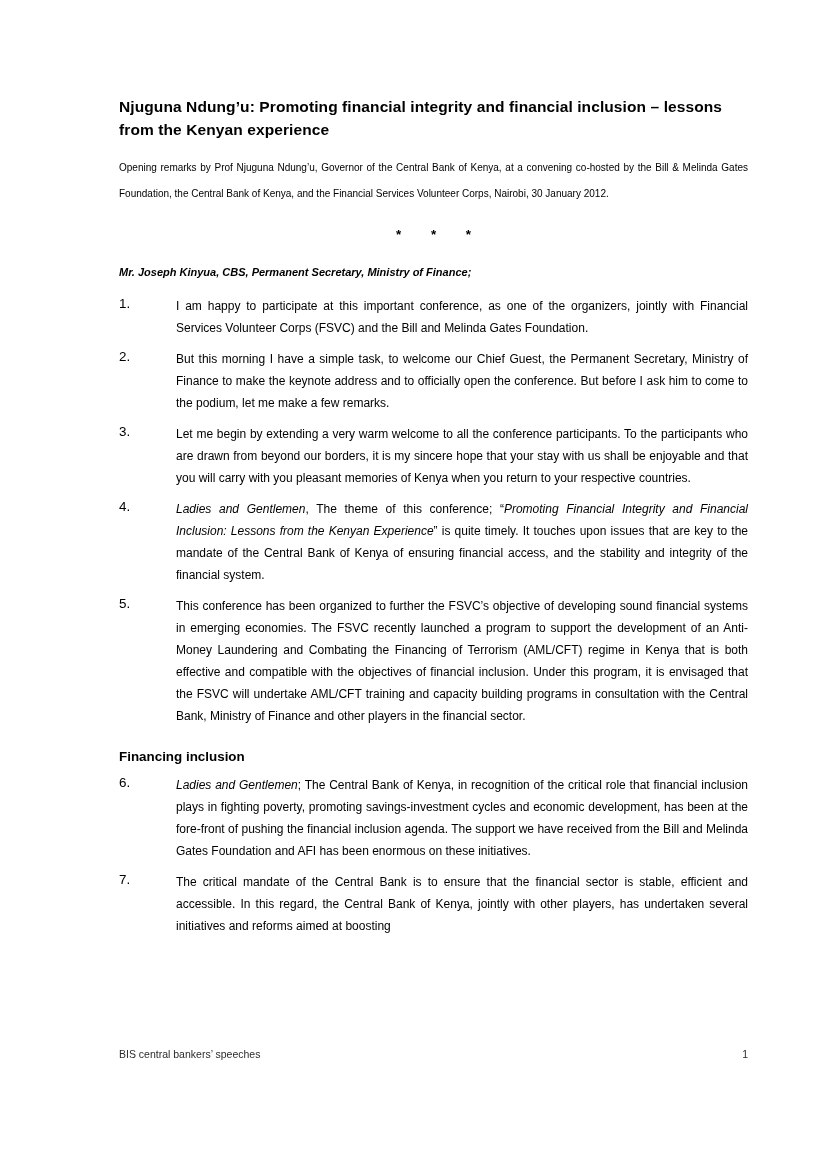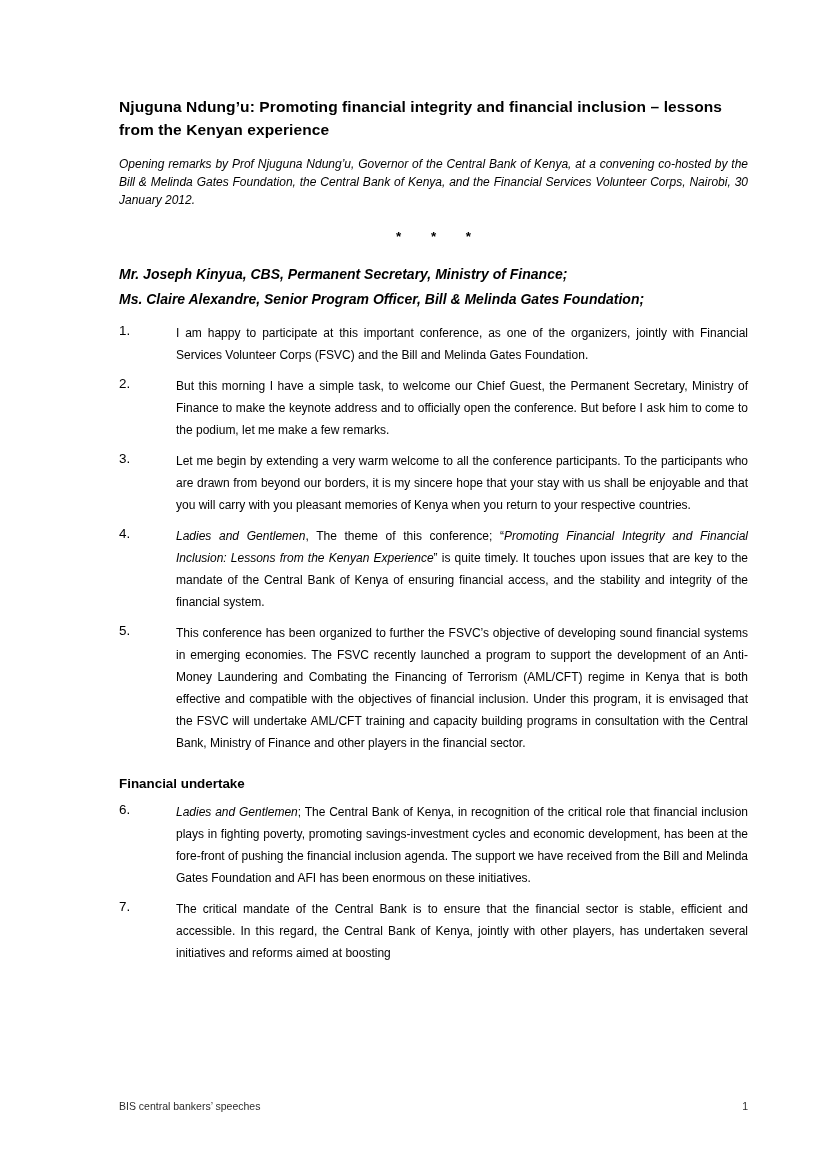--- a/index.html
+++ b/index.html
@@ -17,36 +17,35 @@
     overflow: hidden;
   }
   .doc-title {
     font-size: 15.5px;
     font-weight: bold;
     line-height: 23px;
     margin-bottom: 14px;
     letter-spacing: 0.1px;
   }
   .intro {
-    font-size: 12px;
-    line-height: 18px;
+    font-size: 10px;
+    line-height: 26px;
     text-align: justify;
-    font-style: italic;
   }
   .separator {
     text-align: center;
     font-size: 13.4px;
     line-height: 18px;
     word-spacing: 26px;
     margin: 19px 0 19px 0;
     font-weight: bold;
   }
   .salutations { margin-bottom: 14px; }
   .salutation {
-    font-size: 14px;
+    font-size: 11px;
     line-height: 18px;
     font-weight: bold;
     font-style: italic;
     margin-bottom: 7px;
   }
   .para {
     display: flex;
     margin-bottom: 9px;
   }
   .para-num {
@@ -69,42 +68,41 @@
     font-size: 13.4px;
     line-height: 18px;
     font-weight: bold;
     margin-top: 21px;
     margin-bottom: 8px;
   }
   .footer {
     position: absolute;
     left: 119px;
     right: 78px;
-    top: 1100px;
+    top: 1048px;
     display: flex;
     justify-content: space-between;
     align-items: baseline;
     font-size: 10.5px;
     line-height: 13px;
     color: #2b2b2b;
   }
 </style>
 </head>
 <body>
 
 <div class="page">
   <div class="doc-title">Njuguna Ndung’u: Promoting financial integrity and financial inclusion – lessons from the Kenyan experience</div>
 
   <div class="intro">Opening remarks by Prof Njuguna Ndung’u, Governor of the Central Bank of Kenya, at a convening co-hosted by the Bill &amp; Melinda Gates Foundation, the Central Bank of Kenya, and the Financial Services Volunteer Corps, Nairobi, 30 January 2012.</div>
 
   <div class="separator">* * *</div>
 
   <div class="salutations">
       <div class="salutation">Mr. Joseph Kinyua, CBS, Permanent Secretary, Ministry of Finance;</div>
-      <div class="salutation">Ms. Claire Alexandre, Senior Program Officer, Bill &amp; Melinda Gates Foundation;</div>
     </div>
 
   <div>
       <div class="para">
         <div class="para-num">1.</div>
         <div class="para-body"><span>I am happy to participate at this important conference, as one of the organizers, jointly with Financial Services Volunteer Corps (FSVC) and the Bill and Melinda Gates Foundation.</span></div>
       </div>
       <div class="para">
         <div class="para-num">2.</div>
         <div class="para-body"><span>But this morning I have a simple task, to welcome our Chief Guest, the Permanent Secretary, Ministry of Finance to make the keynote address and to officially open the conference. But before I ask him to come to the podium, let me make a few remarks.</span></div>
@@ -114,21 +112,21 @@
         <div class="para-body"><span>Let me begin by extending a very warm welcome to all the conference participants. To the participants who are drawn from beyond our borders, it is my sincere hope that your stay with us shall be enjoyable and that you will carry with you pleasant memories of Kenya when you return to your respective countries.</span></div>
       </div>
       <div class="para">
         <div class="para-num">4.</div>
         <div class="para-body"><span class="bi">Ladies and Gentlemen</span><span>, The theme of this conference; “</span><span class="bi">Promoting Financial Integrity and Financial Inclusion: Lessons from the Kenyan Experience</span><span>” is quite timely. It touches upon issues that are key to the mandate of the Central Bank of Kenya of ensuring financial access, and the stability and integrity of the financial system.</span></div>
       </div>
       <div class="para">
         <div class="para-num">5.</div>
         <div class="para-body"><span>This conference has been organized to further the FSVC’s objective of developing sound financial systems in emerging economies. The FSVC recently launched a program to support the development of an Anti-Money Laundering and Combating the Financing of Terrorism (AML/CFT) regime in Kenya that is both effective and compatible with the objectives of financial inclusion. Under this program, it is envisaged that the FSVC will undertake AML/CFT training and capacity building programs in consultation with the Central Bank, Ministry of Finance and other players in the financial sector.</span></div>
       </div>
-      <div class="section-heading">Financial undertake</div>
+      <div class="section-heading">Financing inclusion</div>
       <div class="para">
         <div class="para-num">6.</div>
         <div class="para-body"><span class="bi">Ladies and Gentlemen</span><span>; The Central Bank of Kenya, in recognition of the critical role that financial inclusion plays in fighting poverty, promoting savings-investment cycles and economic development, has been at the fore-front of pushing the financial inclusion agenda. The support we have received from the Bill and Melinda Gates Foundation and AFI has been enormous on these initiatives.</span></div>
       </div>
       <div class="para">
         <div class="para-num">7.</div>
         <div class="para-body"><span>The critical mandate of the Central Bank is to ensure that the financial sector is stable, efficient and accessible. In this regard, the Central Bank of Kenya, jointly with other players, has undertaken several initiatives and reforms aimed at boosting</span></div>
       </div>
     </div>
 

